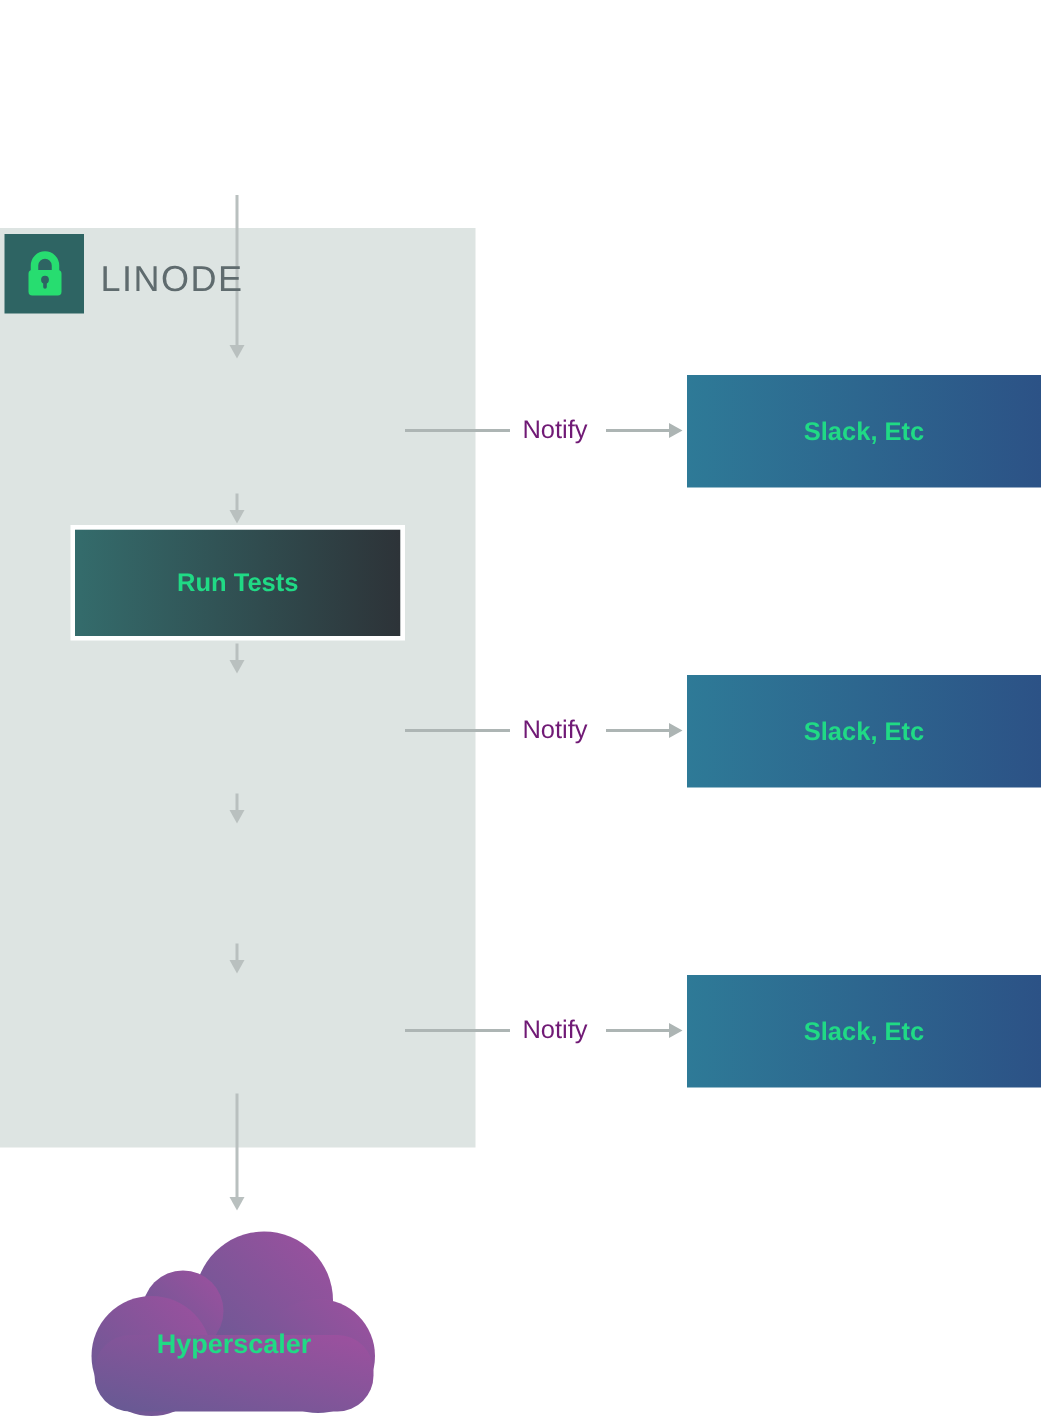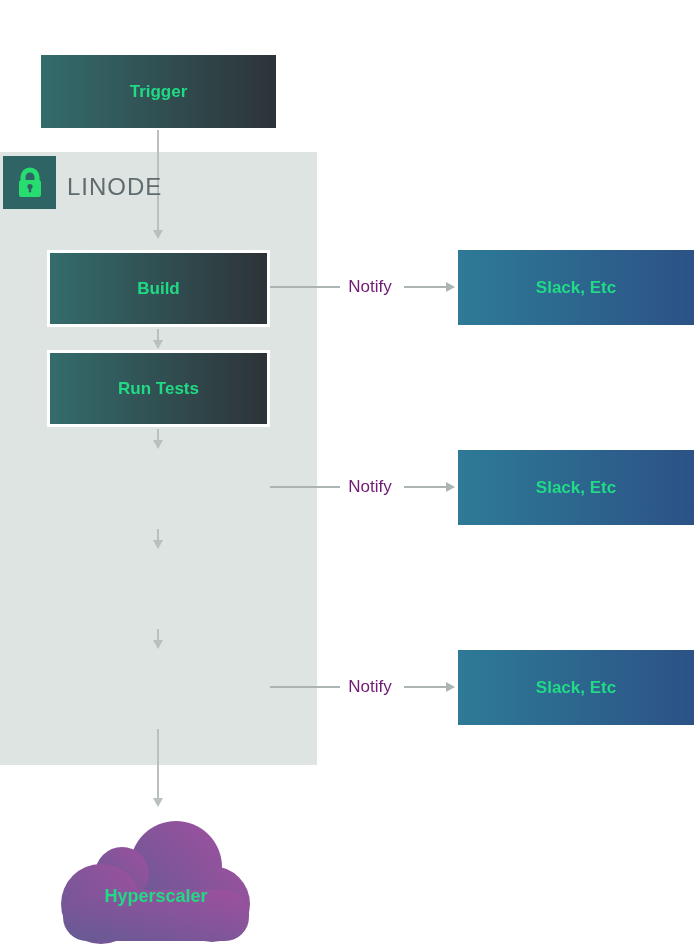--- a/index.html
+++ b/index.html
@@ -105,42 +105,36 @@
     font-weight: bold;
     font-size: 18px;
   }
 </style>
 </head>
 <body>
 
 <div class="canvas">
 
 
-  <div class="node trigger-node">
-    <span class="node-label">Trigger</span>
-  </div>
 
   <div class="linode-container"></div>
 
   <div class="vline" style="left:157px; top:130px; height:100px;"></div>
   <div class="arrow-head-down" style="left:153px; top:230px;"></div>
 
   <div class="lock-badge">
     <svg width="34" height="34" viewBox="0 0 34 34">
       <path d="M10 15 v-4 a7 7 0 0 1 14 0 v4" fill="none" stroke="#27dd70" stroke-width="5"></path>
       <rect x="6" y="14" width="22" height="17" rx="2.5" fill="#27dd70"></rect>
       <circle cx="17" cy="20.5" r="2.6" fill="#2e6463"></circle>
       <rect x="15.8" y="21" width="2.4" height="5.5" rx="1.2" fill="#2e6463"></rect>
     </svg>
   </div>
   <div class="linode-label">LINODE</div>
 
-  <div class="node bordered step-node" style="top:250px;">
-    <span class="node-label">Build</span>
-  </div>
   <div class="vline" style="left:157px; top:329px; height:12px;"></div>
   <div class="arrow-head-down" style="left:153px; top:340px;"></div>
 
   <div class="node bordered step-node" style="top:350px;text-align:right;">
     <span class="node-label">Run Tests</span>
   </div>
   <div class="vline" style="left:157px; top:429px; height:12px;"></div>
   <div class="arrow-head-down" style="left:153px; top:440px;"></div>
 
   <div class="vline" style="left:157px; top:529px; height:12px;"></div>

